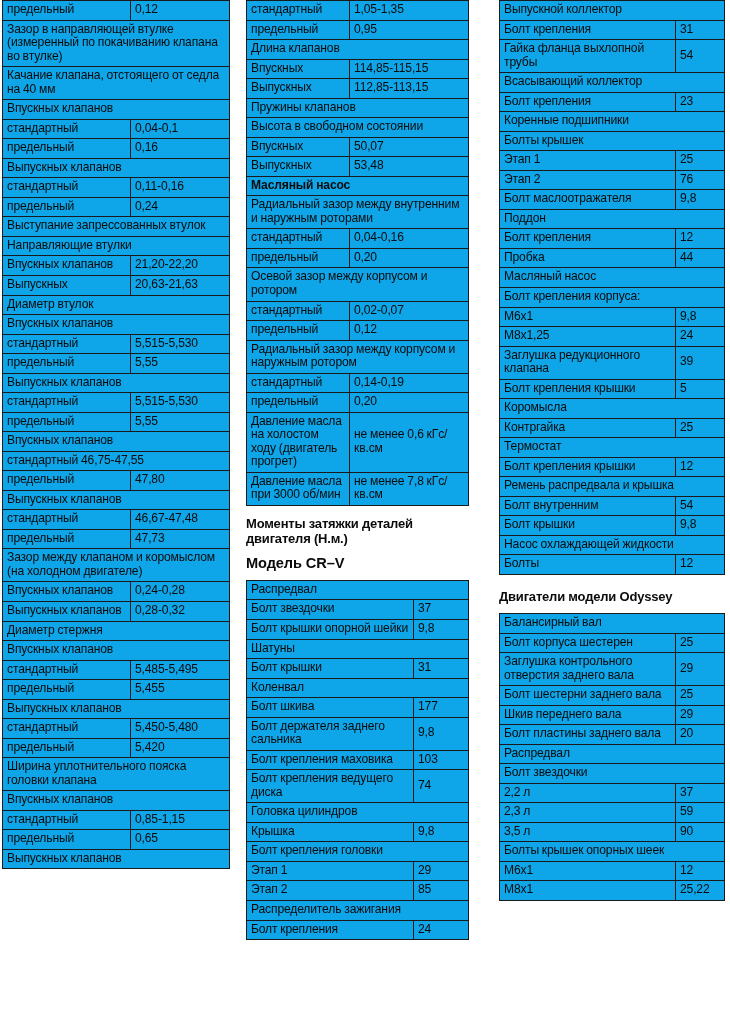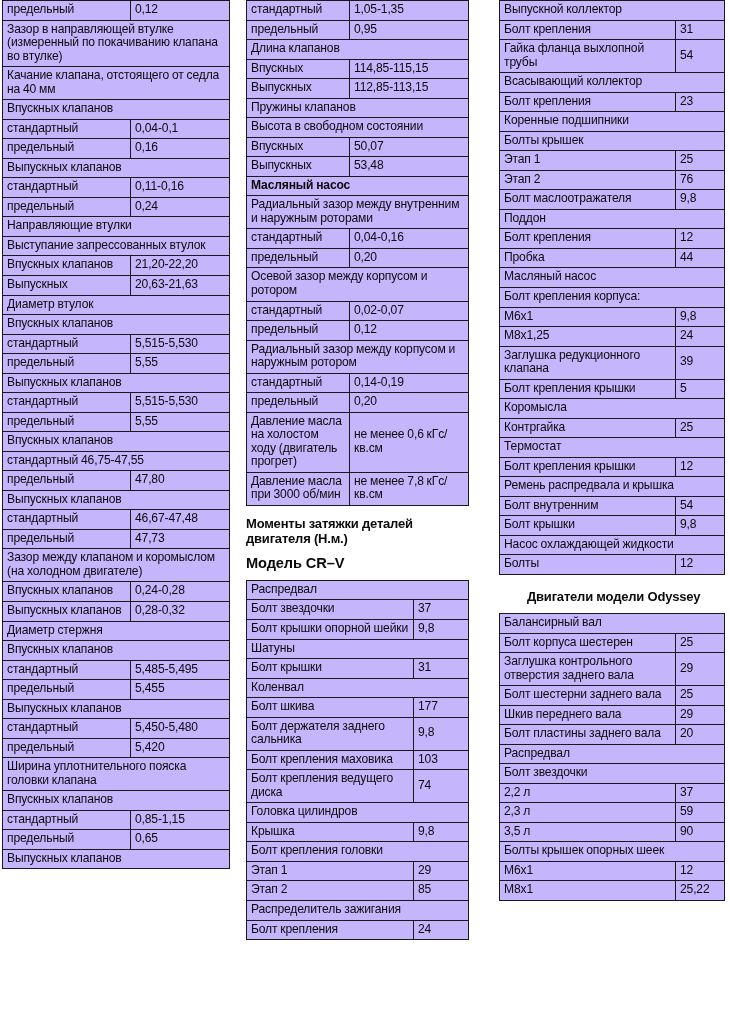--- a/index.html
+++ b/index.html
@@ -27,21 +27,21 @@
   }
   .col-1 { width: 232px; padding: 0 2px 0 2px; }
   .col-2 { width: 245px; padding: 0 8px 0 14px; }
   .col-3 { width: 253px; padding: 0 5px 0 22px; }
 
   table.spec {
     width: 100%;
     border-collapse: collapse;
     table-layout: fixed;
     border: 1.6px solid #111;
-    background: #c4b5fd;
+    background: #0ea5e9;
   }
   table.spec td {
     border: 1px solid #1a1a1a;
     padding: 2px 4px 3px 4px;
     font-size: 12.1px;
     line-height: 1.12;
     vertical-align: middle;
     letter-spacing: -0.15px;
     word-spacing: -0.3px;
   }
@@ -55,21 +55,21 @@
   .c1 col.lbl { width: 128px; }
   .c1 col.val { width: auto; }
 
   h2.sect {
     font-size: 13px;
     font-weight: bold;
     margin: 10px 0 9px 0;
     line-height: 1.16;
     letter-spacing: -0.2px;
   }
-  h2.sect.tight { margin-top: 14px; margin-left: 28px; }
+  h2.sect.tight { margin-top: 14px; }
   h3.sub {
     font-size: 14.6px;
     font-weight: bold;
     margin: 7px 0 8px 0;
     line-height: 1.16;
     letter-spacing: -0.1px;
   }
   td.bold { font-weight: bold; }
 </style>
 </head>
@@ -110,24 +110,24 @@
           </tr>
           <tr>
             <td>стандартный</td>
             <td class="val">0,11-0,16</td>
           </tr>
           <tr>
             <td>предельный</td>
             <td class="val">0,24</td>
           </tr>
           <tr>
+            <td colspan="2" class="full">Выступание запрессованных втулок</td>
+          </tr>
+          <tr>
             <td colspan="2" class="full">Направляющие втулки</td>
-          </tr>
-          <tr>
-            <td colspan="2" class="full">Выступание запрессованных втулок</td>
           </tr>
           <tr>
             <td>Впускных клапанов</td>
             <td class="val">21,20-22,20</td>
           </tr>
           <tr>
             <td>Выпускных</td>
             <td class="val">20,63-21,63</td>
           </tr>
           <tr>

